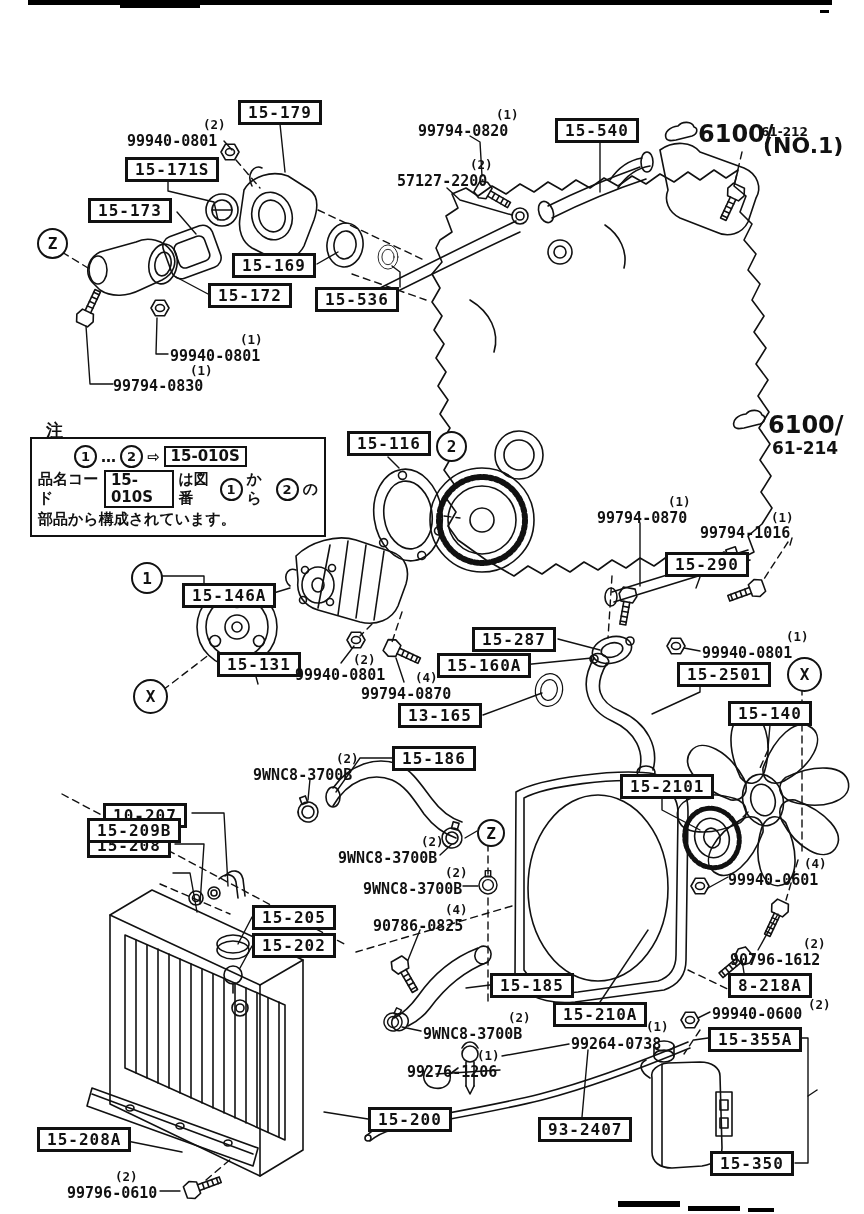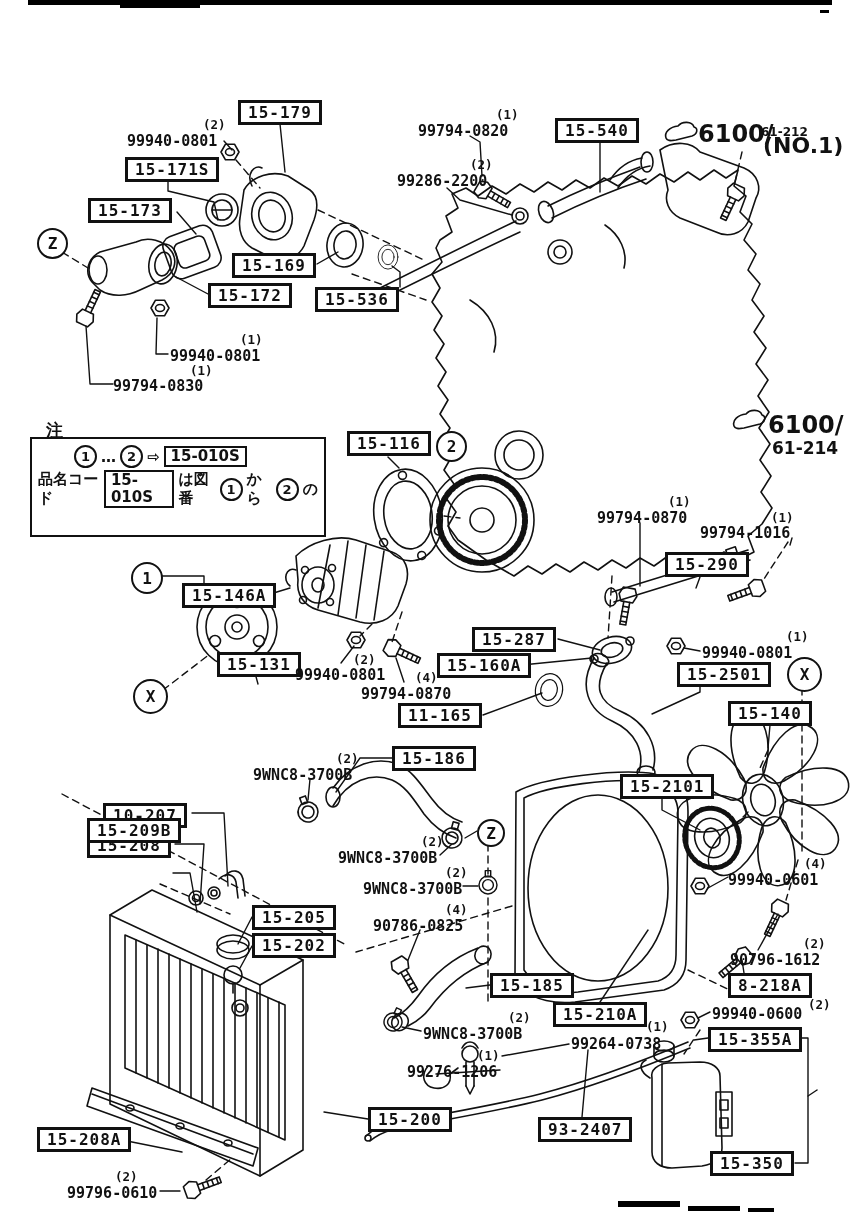--- a/index.html
+++ b/index.html
@@ -425,21 +425,21 @@
   <div class="plate" style="left:315px;top:287px">15-536</div>
   <div class="plate" style="left:555px;top:118px">15-540</div>
   <div class="plate" style="left:347px;top:431px">15-116</div>
   <div class="plate" style="left:182px;top:583px">15-146A</div>
   <div class="plate" style="left:217px;top:652px">15-131</div>
   <div class="plate" style="left:665px;top:552px">15-290</div>
   <div class="plate" style="left:677px;top:662px">15-2501</div>
   <div class="plate" style="left:728px;top:701px">15-140</div>
   <div class="plate" style="left:472px;top:627px">15-287</div>
   <div class="plate" style="left:437px;top:653px">15-160A</div>
-  <div class="plate" style="left:398px;top:703px">11-165</div>
+  <div class="plate" style="left:398px;top:703px">13-165</div>
   <div class="plate" style="left:392px;top:746px">15-186</div>
   <div class="plate" style="left:620px;top:774px">15-2101</div>
   <div class="plate" style="left:103px;top:803px">10-207</div>
   <div class="plate" style="left:87px;top:833px">15-208</div>
   <div class="plate" style="left:87px;top:818px">15-209B</div>
   <div class="plate" style="left:252px;top:905px">15-205</div>
   <div class="plate" style="left:252px;top:933px">15-202</div>
   <div class="plate" style="left:490px;top:973px">15-185</div>
   <div class="plate" style="left:553px;top:1002px">15-210A</div>
   <div class="plate" style="left:728px;top:973px">8-218A</div>
@@ -450,21 +450,21 @@
   <div class="plate" style="left:37px;top:1127px">15-208A</div>
 
   <div class="pn" style="left:127px;top:132px">99940-0801</div>
   <div class="qty" style="left:203px;top:117px">(2)</div>
   <div class="pn" style="left:170px;top:347px">99940-0801</div>
   <div class="qty" style="left:240px;top:332px">(1)</div>
   <div class="pn" style="left:113px;top:377px">99794-0830</div>
   <div class="qty" style="left:190px;top:363px">(1)</div>
   <div class="pn" style="left:418px;top:122px">99794-0820</div>
   <div class="qty" style="left:496px;top:107px">(1)</div>
-  <div class="pn" style="left:397px;top:172px">99286-2200</div>
+  <div class="pn" style="left:397px;top:172px">57127-2200</div>
   <div class="qty" style="left:470px;top:157px">(2)</div>
   <div class="pn" style="left:295px;top:666px">99940-0801</div>
   <div class="qty" style="left:353px;top:652px">(2)</div>
   <div class="pn" style="left:361px;top:685px">99794-0870</div>
   <div class="qty" style="left:415px;top:670px">(4)</div>
   <div class="pn" style="left:597px;top:509px">99794-0870</div>
   <div class="qty" style="left:668px;top:494px">(1)</div>
   <div class="pn" style="left:700px;top:524px">99794-1016</div>
   <div class="qty" style="left:771px;top:510px">(1)</div>
   <div class="pn" style="left:702px;top:644px">99940-0801</div>
@@ -516,15 +516,18 @@
     </div>
     <div class="note-row">
       <span>品名コード</span>
       <span class="ibox">15-010S</span>
       <span>は図番</span>
       <span class="icirc">1</span>
       <span>から</span>
       <span class="icirc">2</span>
       <span>の</span>
     </div>
+    <div class="note-row">
+      <span>部品から構成されています。</span>
+    </div>
   </div>
 
 </div>
 
 </body></html>

